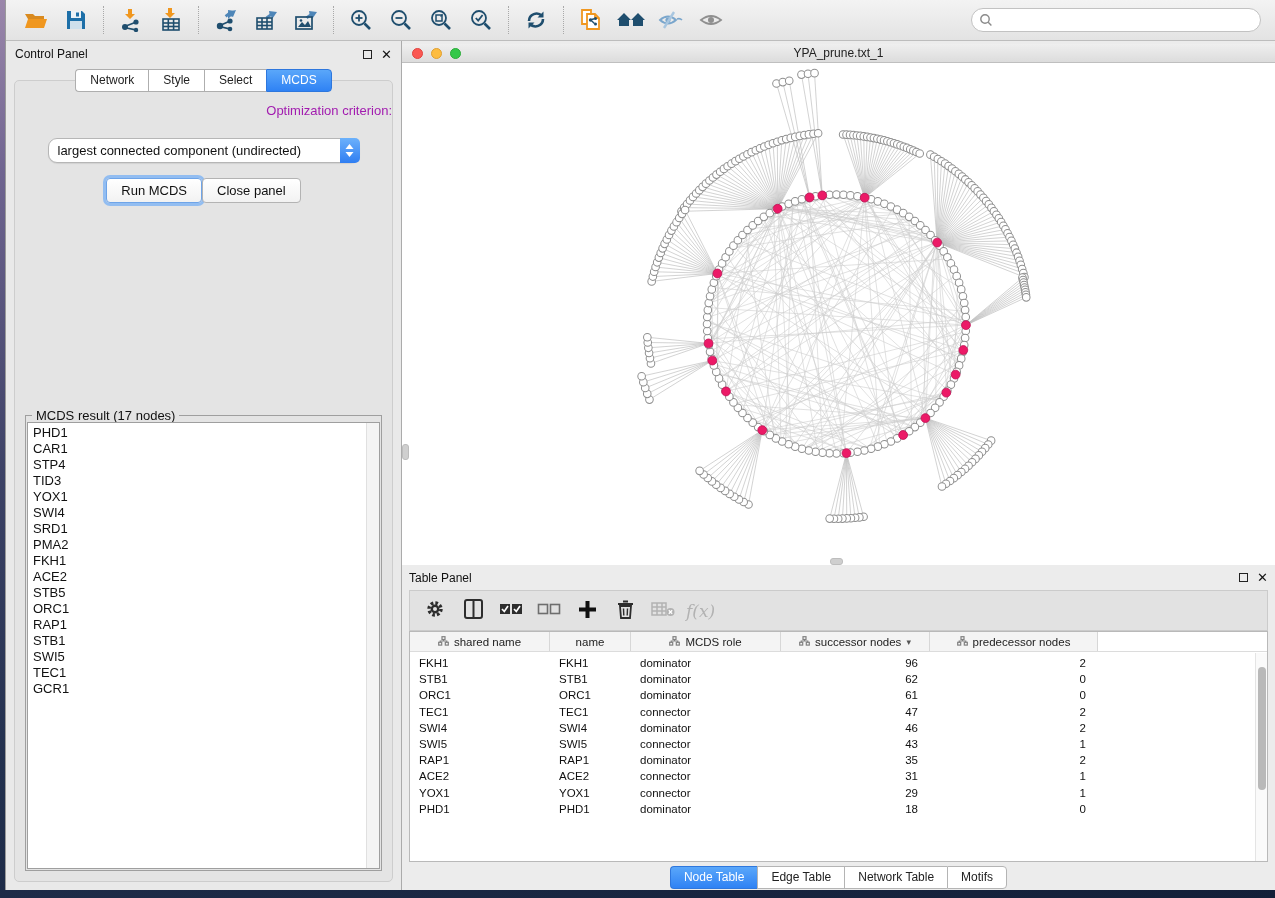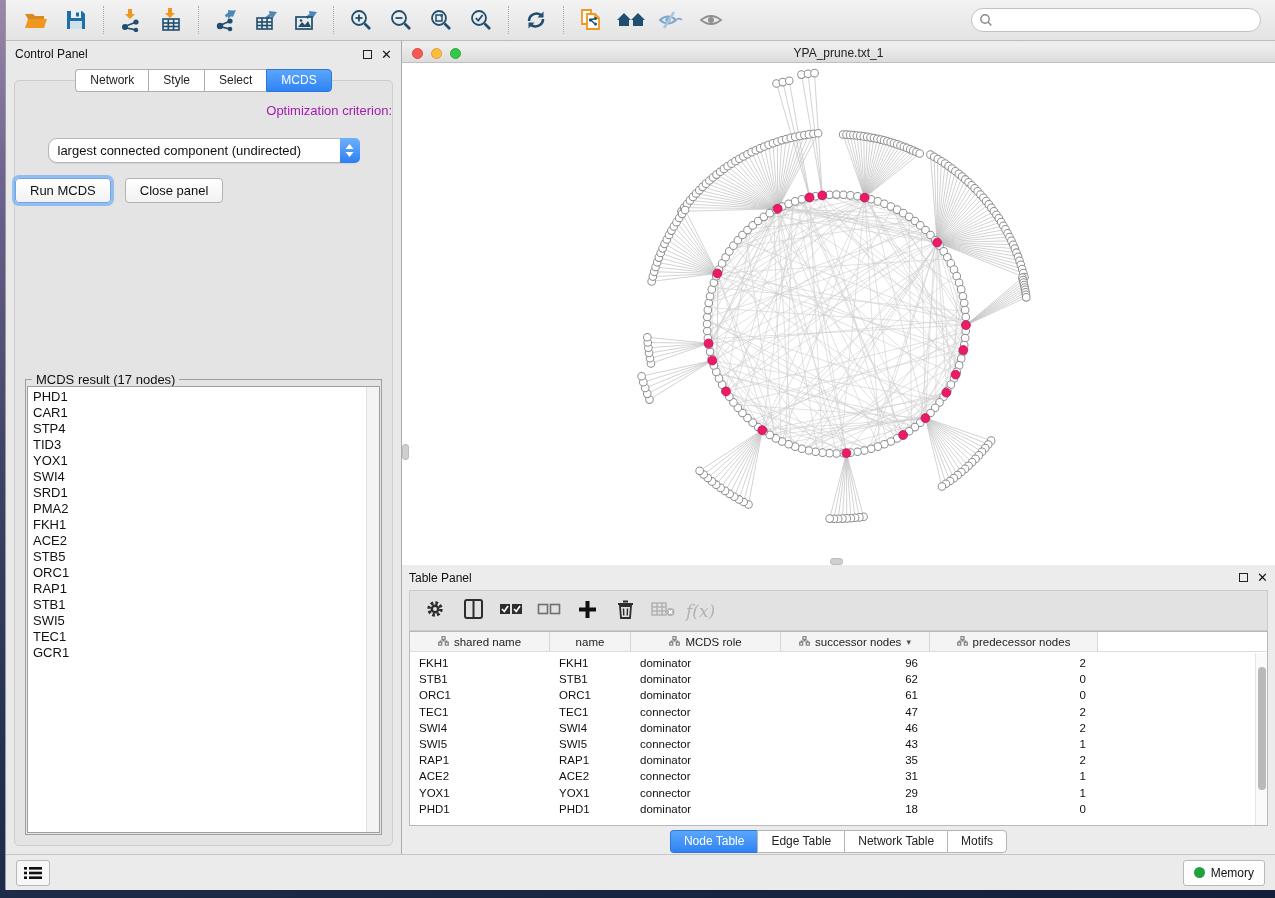--- a/index.html
+++ b/index.html
@@ -35,21 +35,21 @@
   .cp-tab { padding:3px 14px 4px; font-size:12px; background:#fff; border:1px solid #aeaeae; border-right:none; color:#222; }
   .cp-tab:first-child { border-radius:4px 0 0 4px; }
   .cp-tab:last-child { border-right:1px solid #aeaeae; border-radius:0 4px 4px 0; }
   .cp-tab.active { background:linear-gradient(#5aa7fa,#2f82f4); color:#fff; border-color:#2e77dd; }
   .cp-content { flex:1; margin:-12px 8px 8px; padding-top:12px; background:#e4e4e4; border:1px solid #cdcdcd; border-radius:5px; display:flex; flex-direction:column; min-height:0; }
   .opt-label { text-align:right; font-size:13px; margin-top:10px; color:#a21caf; }
   .dropdown { margin:20px auto 0; width:312px; height:25px; background:#fff; border:1px solid #b6b6b6; border-radius:9px; display:flex; align-items:center; position:relative; box-shadow:0 1px 1px rgba(0,0,0,.08); }
   .dropdown-value { flex:1; padding:0 6px 0 9px; font-size:13px; color:#111; white-space:nowrap; overflow:hidden; }
   .dropdown-stepper { width:20px; height:25px; margin:-1px -1px -1px 0; border-radius:0 5px 5px 0; background:linear-gradient(#6cb1fb,#2f7ef2); display:flex; flex-direction:column; align-items:center; justify-content:center; gap:1px; }
   .dropdown-stepper svg { display:block; }
-  .btn-row { display:flex; gap:14px; margin-top:15px; }
+  .btn-row { display:flex; justify-content:center; margin-top:15px; }
   .push-btn { font-size:13px; padding:4px 14px; background:linear-gradient(#ffffff,#f2f2f2); border:1px solid #b3b3b3; border-radius:4px; color:#111; font-family:inherit; }
   .push-btn.focused { box-shadow:0 0 0 3px rgba(92,163,250,.6); border-color:#6ea4e8; }
   .cp-flex-spacer { flex:1; }
   .result-group { position:relative; margin:0 10px 10px; height:456px; border:1px solid #9f9f9f; flex:none; }
   .result-legend { position:absolute; top:-8px; left:6px; background:#e4e4e4; padding:0 4px; font-size:13px; color:#111; }
   .result-list { position:absolute; inset:6px 1px 1px 1px; background:#fff; border:1px solid #9f9f9f; overflow:hidden; display:flex; }
   .result-items { flex:1; padding:2px 0 0 5px; }
   .result-item { font-size:13px; line-height:16px; color:#111; }
   .result-scroll { width:13px; background:#f4f4f4; border-left:1px solid #e0e0e0; }
 
@@ -1276,29 +1276,13 @@
         <div class="bottom-tabs" id="bottom-tabs">
             <div class="bt-tab active">Node Table</div>
             <div class="bt-tab">Edge Table</div>
             <div class="bt-tab">Network Table</div>
             <div class="bt-tab">Motifs</div>
           </div>
       </div>
     </div>
   </div>
 
-  <div class="status-bar">
-    <span class="list-btn">
-      <svg width="18" height="14" viewBox="0 0 18 14">
-        <rect x="0" y="1" width="3" height="2.6" fill="#111"></rect>
-          <rect x="5" y="1" width="13" height="2.6" fill="#111"></rect>
-        <rect x="0" y="5.7" width="3" height="2.6" fill="#111"></rect>
-          <rect x="5" y="5.7" width="13" height="2.6" fill="#111"></rect>
-        <rect x="0" y="10.4" width="3" height="2.6" fill="#111"></rect>
-          <rect x="5" y="10.4" width="13" height="2.6" fill="#111"></rect>
-      </svg>
-    </span>
-    <button class="memory-btn">
-      <span class="mem-dot"></span>
-      <span>Memory</span>
-    </button>
-  </div>
 </div>
 
 </body></html>

